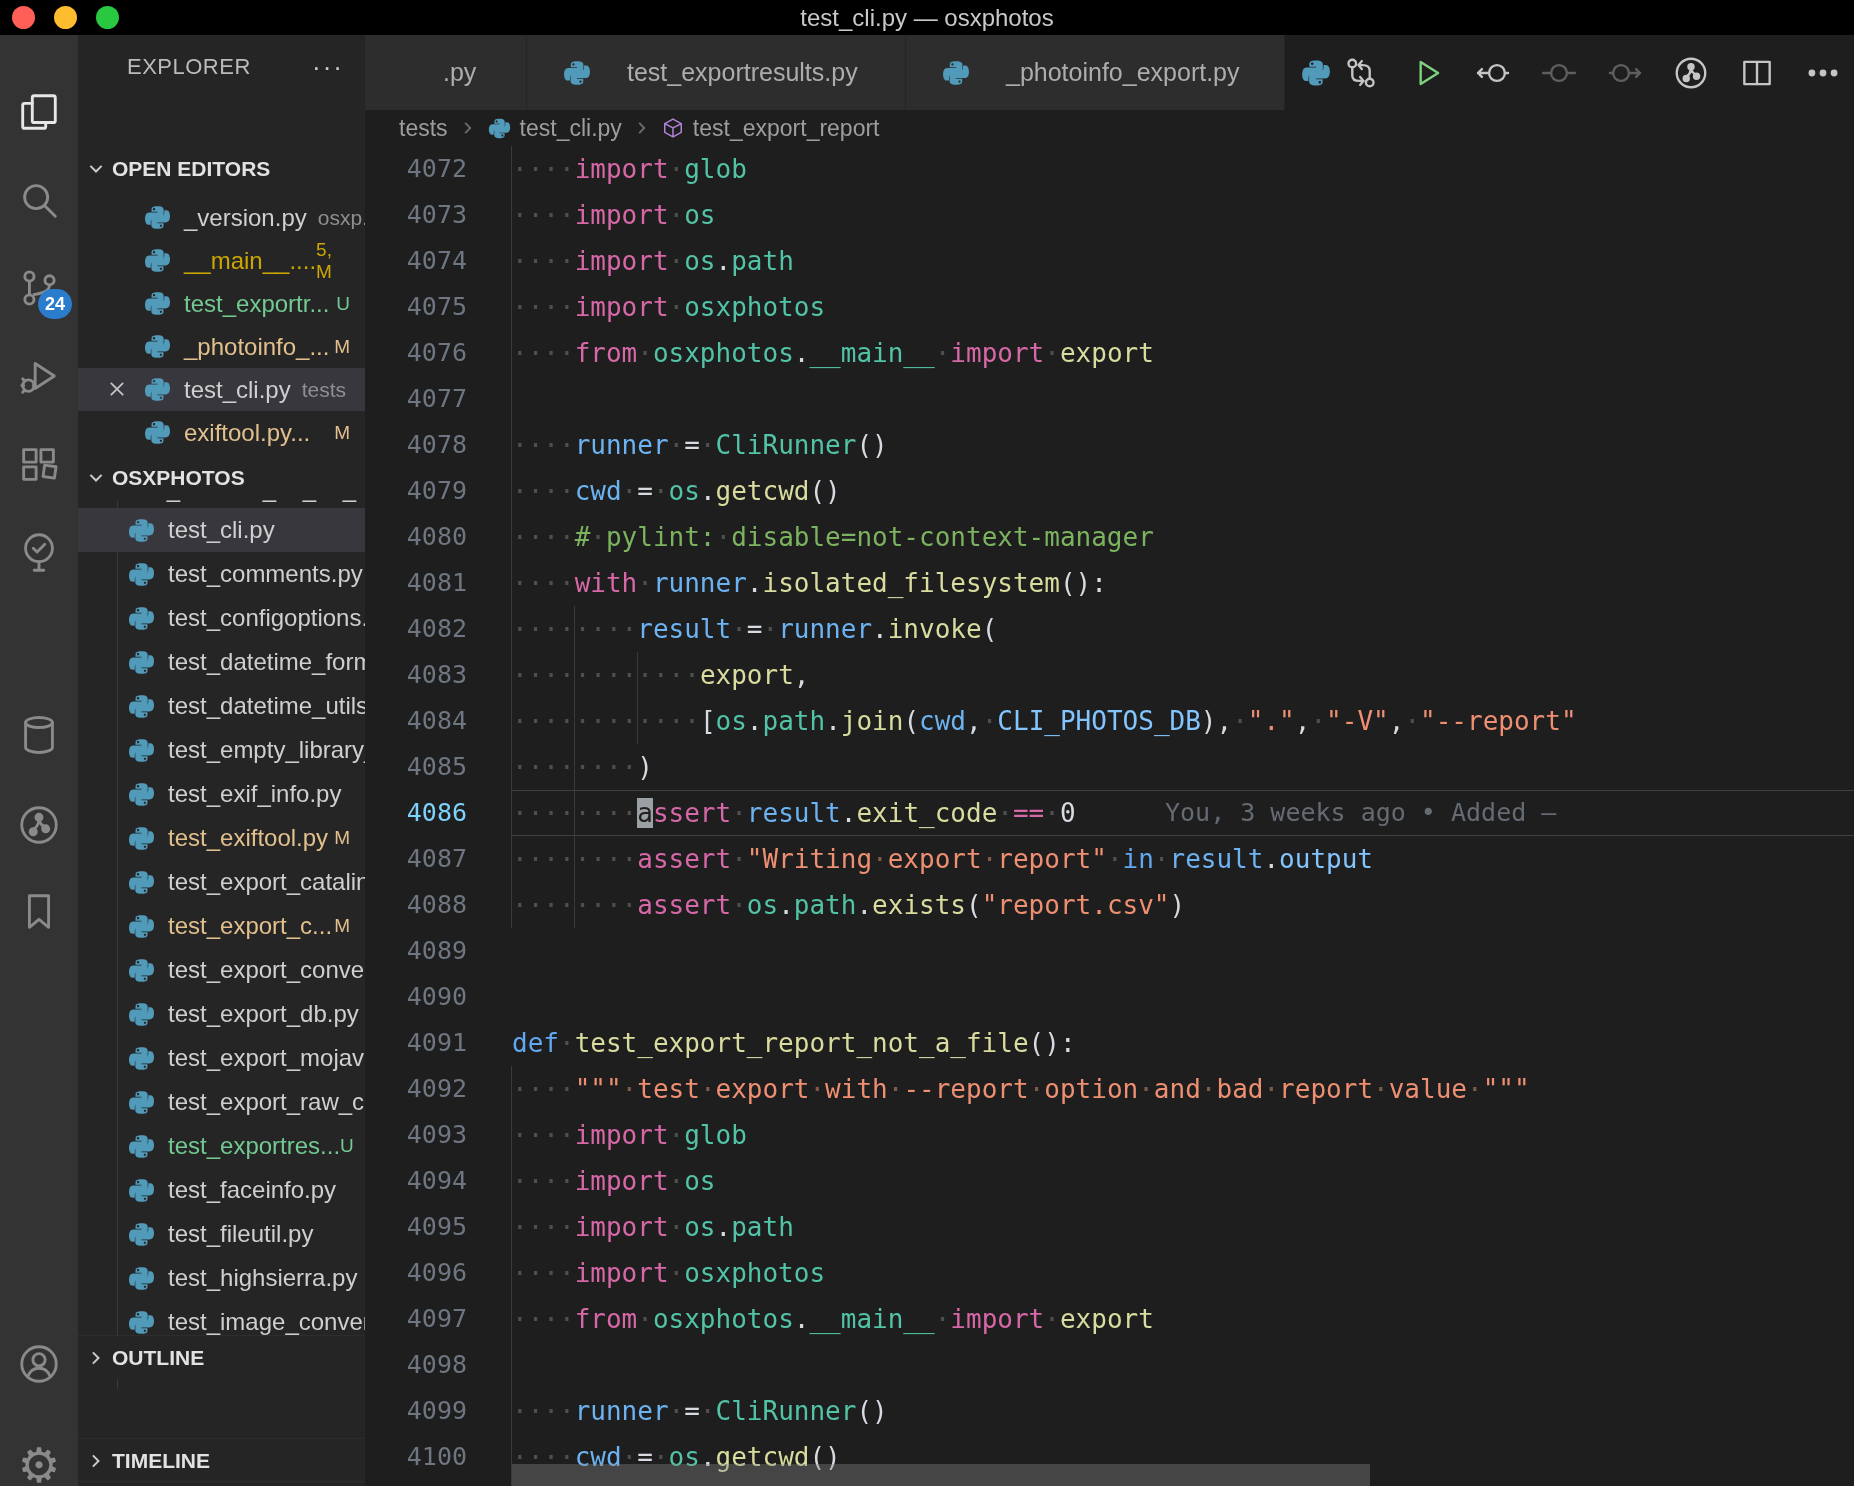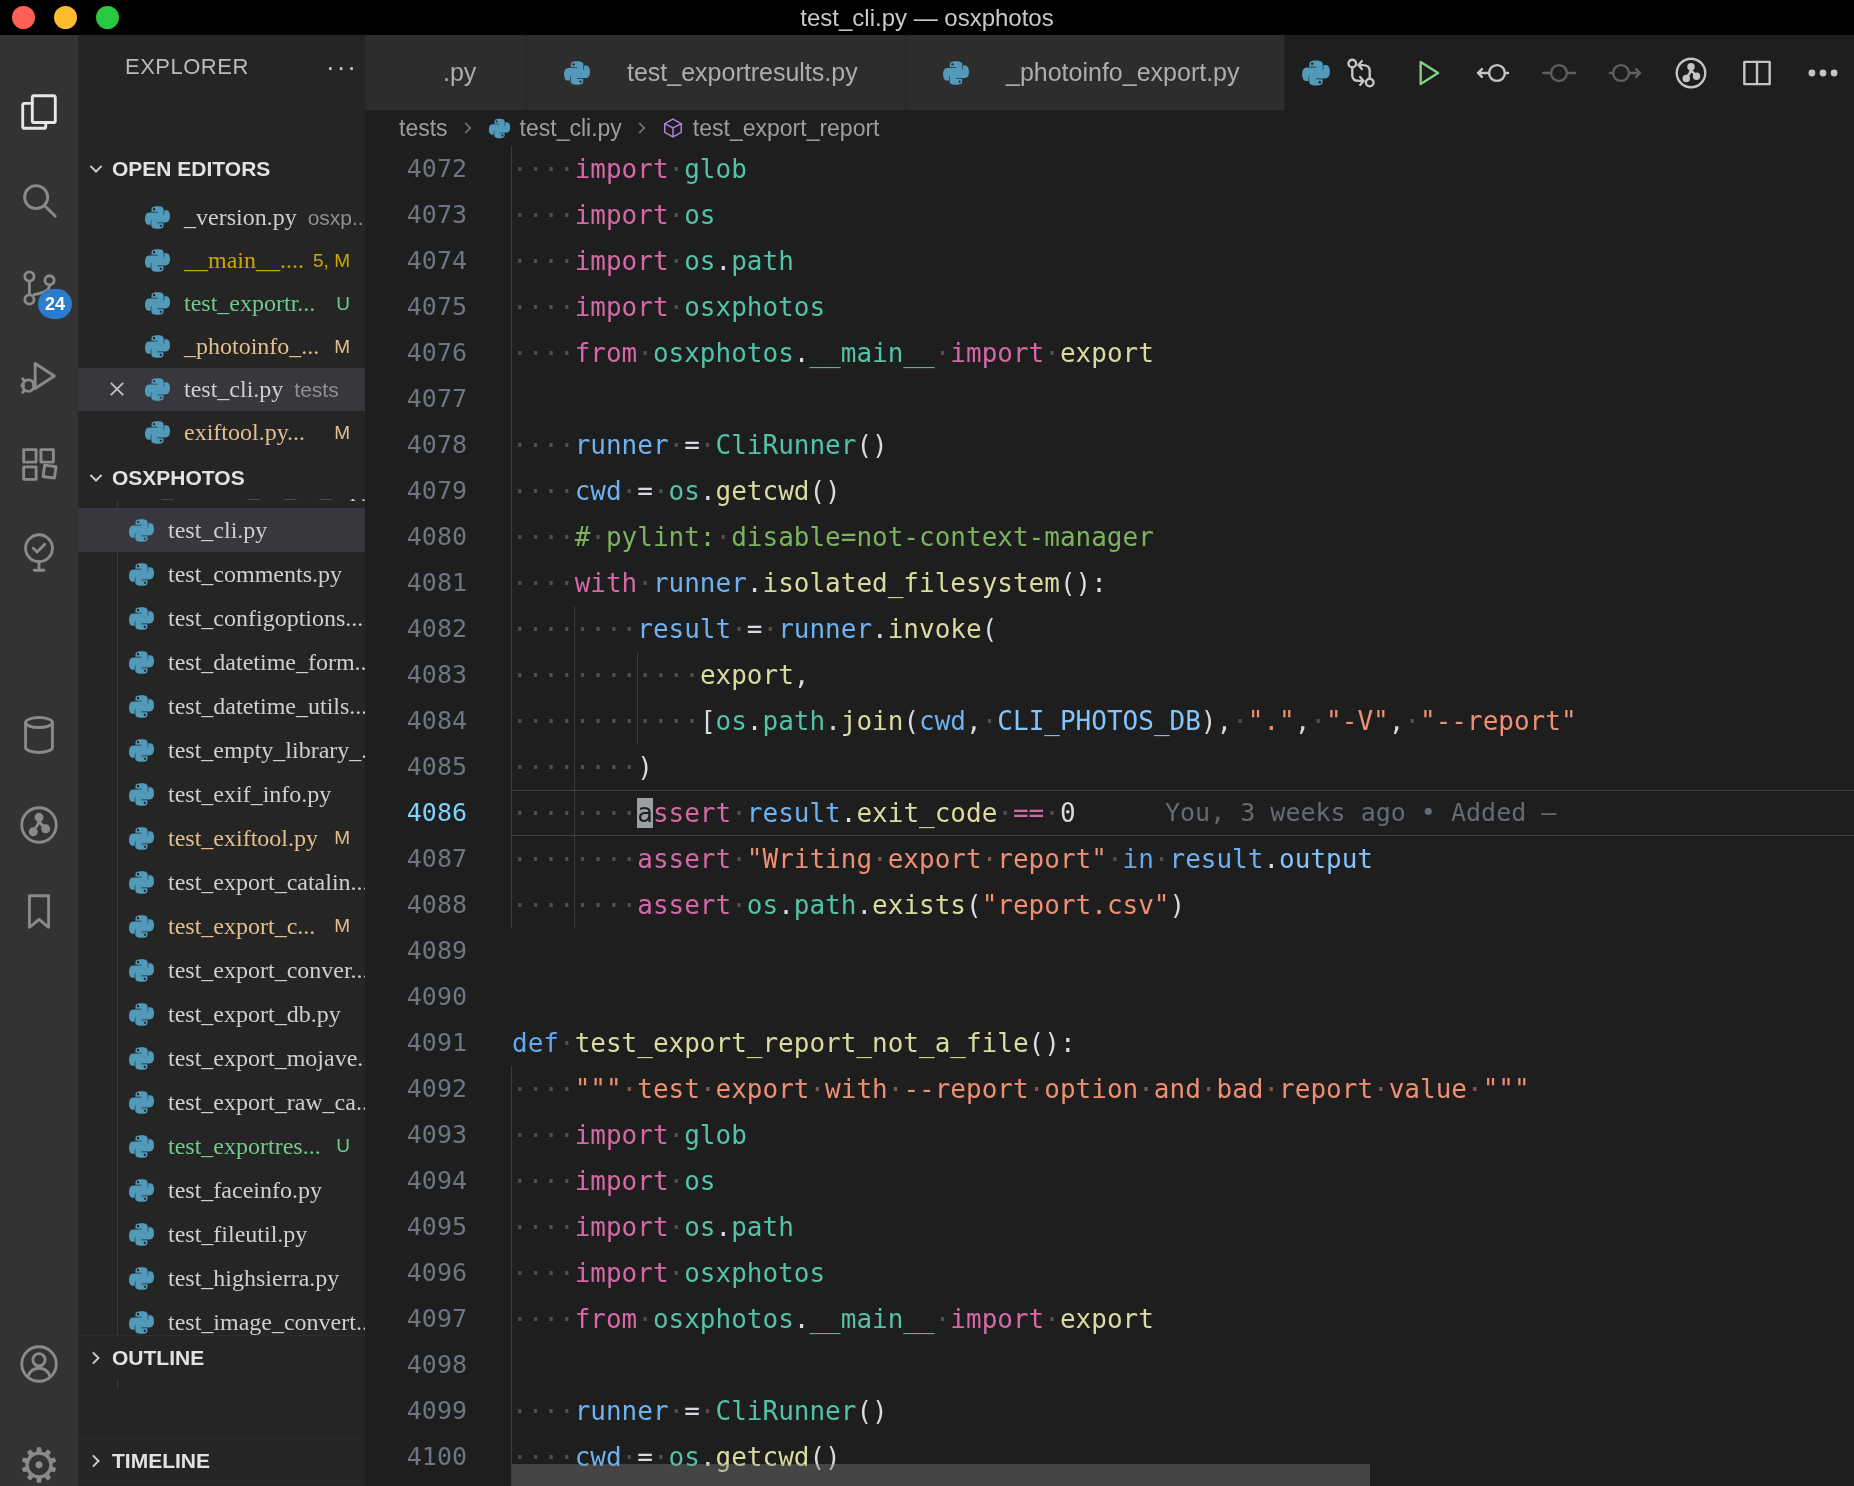--- a/index.html
+++ b/index.html
@@ -21,36 +21,36 @@
   .ab-item.active { color:#e7e7e7; }
   .ab-item svg { width:46px; height:46px; }
   .ab-badge { position:absolute; right:-8px; bottom:-6px; min-width:34px; height:30px; border-radius:16px;
     background:#2a7ccd; color:#ffffff; font-size:18px; font-weight:bold;
     display:flex; align-items:center; justify-content:center; padding:0 6px; }
   .gear-glyph { font-size:48px; line-height:48px; font-family:"DejaVu Sans",sans-serif; }
 
   
   .sidebar { position:absolute; left:78px; top:35px; width:287px; height:1451px;
     background:#252526; overflow:hidden; color:#cccccc; }
-  .sb-title { position:absolute; top:0; left:15px; width:100%; height:64px; display:flex;
-    align-items:center; padding:0 22px 0 32px; color:#bbbbbb; font-size:22px; letter-spacing:.5px; }
+  .sb-title { position:absolute; top:0; left:1px; width:100%; height:64px; display:flex;
+    align-items:center; padding:0 22px 0 48px; color:#bbbbbb; font-size:22px; letter-spacing:.5px; }
   .sb-title .dots { margin-left:auto; color:#cccccc; font-size:26px; letter-spacing:2px; }
   .sb-header { position:absolute; left:0; width:100%; height:44px; display:flex; align-items:center;
     gap:6px; padding-left:8px; font-weight:bold; font-size:21px; color:#e2e2e2; background:#252526; }
   .sb-header.bordered { border-top:1px solid #2d2d2e; }
   .row { position:absolute; left:0; width:100%; height:43px; display:flex; align-items:center;
     font-size:24px; color:#cfcfcf; }
   .row.selected { background:#37373d; }
   .row .ficon { width:27px; height:27px; flex:0 0 auto; margin-right:13px; }
   .oe-row { padding-left:66px; }
   .oe-row .close { position:absolute; left:28px; top:10px; width:22px; height:22px; }
   .tree-row { padding-left:50px; }
   .row .desc { color:#8f8f8f; font-size:21px; margin-left:11px; white-space:nowrap; }
   .row .badge { margin-left:auto; margin-right:15px; font-size:19px; }
-  .name { white-space:nowrap;font-family:Liberation Serif, serif; }
+  .name { white-space:nowrap; }
   .c-normal { color:#cfcfcf; } .c-modified { color:#e2c08d; }
   .c-untracked { color:#73c991; } .c-warning { color:#cca700; }
   .tree-guide { position:absolute; left:39px; top:466px; width:1px; height:888px; background:#393939; }
   .sliver { position:absolute; left:0; top:464px; width:100%; height:9px; overflow:hidden; }
   .sliver .row { position:relative; top:-32px; }
 
   
   .tabsbar { position:absolute; left:365px; top:35px; width:1489px; height:75px;
     background:#252526; display:flex; }
   .tab { height:75px; display:flex; align-items:center; background:#2d2d2d;

